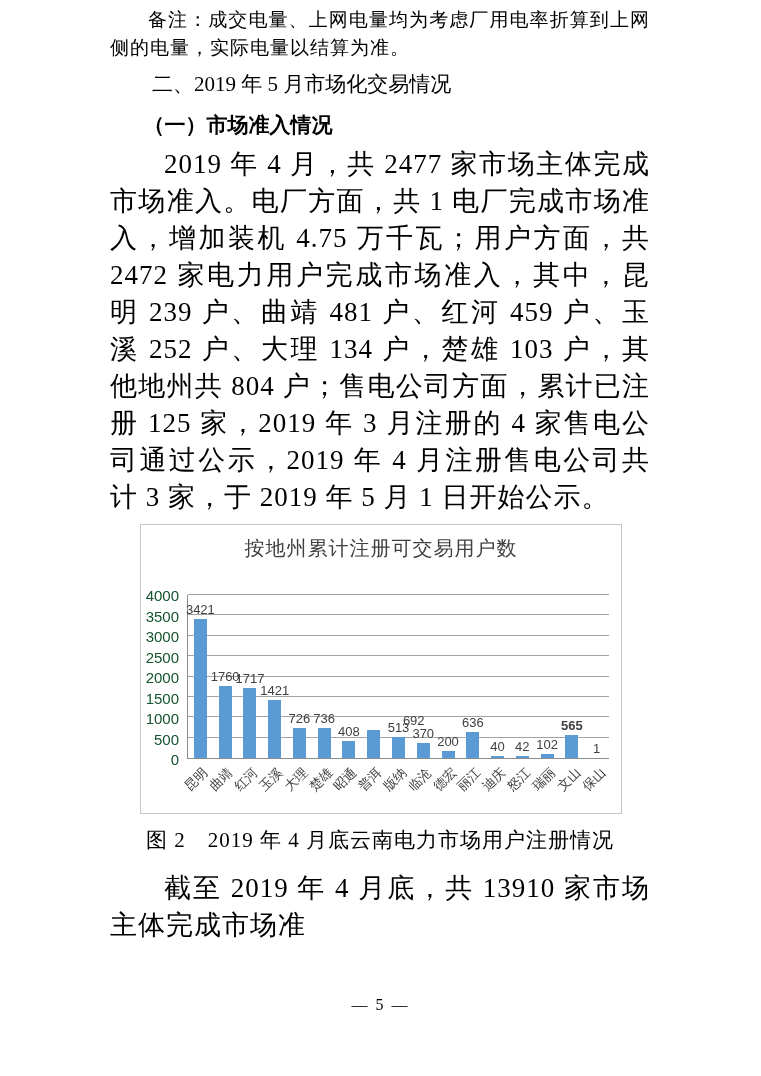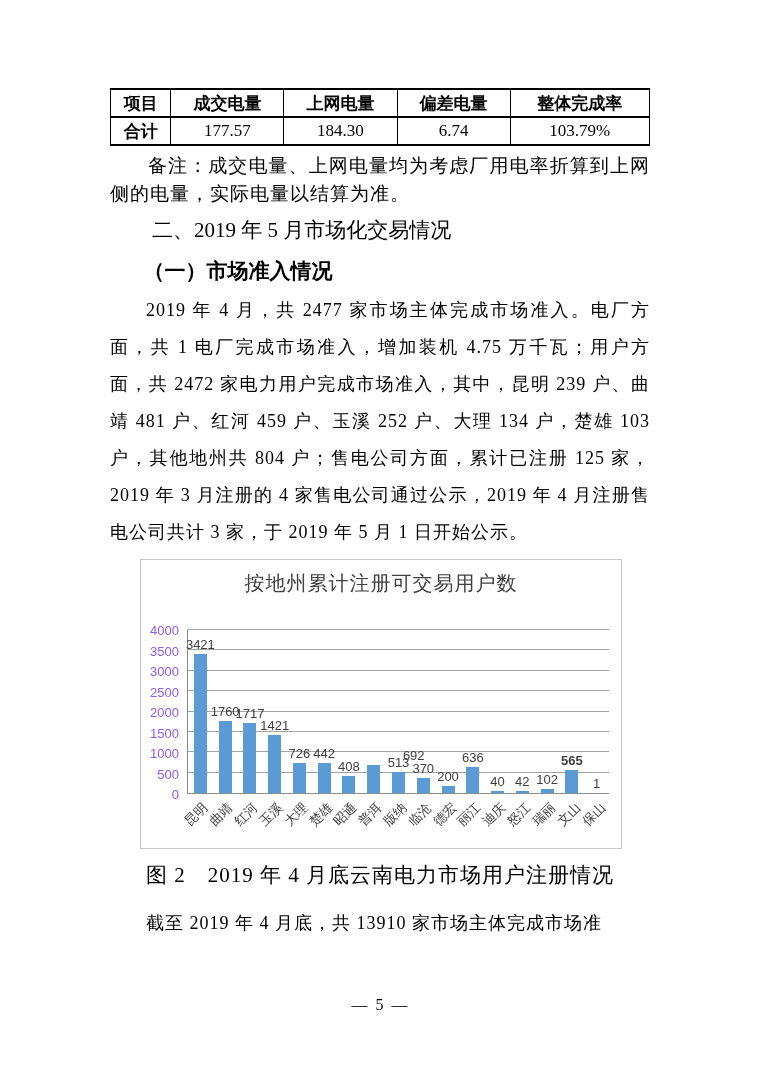--- a/index.html
+++ b/index.html
@@ -61,21 +61,21 @@
     margin:12px 0 0 0;
     padding-left:1.6em;
     font-size:21px;
     font-weight:bold;
     line-height:30px;
   }
 
   
   .body-paragraph{
     margin:6px 0 0 0;
-    font-size:18px;
+    font-size:27px;
     line-height:37px;
     text-indent:2em;
     text-align:justify;
     letter-spacing:1px;
   }
   .body-paragraph.p2{margin-top:16px;}
 
   
   .chart-box{
     position:relative;
@@ -117,21 +117,21 @@
     position:absolute;
     transform:translateX(-50%);
     font-size:13px;color:#404040;white-space:nowrap;
   }
   .chart-y-axis{
     position:absolute;left:0;top:70px;bottom:54px;width:42px;
   }
   .ytick{
     position:absolute;right:4px;
     transform:translateY(50%);
-    font-size:13px;color:#8b5cf6;
+    font-size:15px;color:#14532d;
   }
   .chart-x-axis{
     position:absolute;left:46px;right:12px;bottom:0;height:54px;
   }
   .xtick{
     position:absolute;top:5px;
     font-size:13px;color:#404040;white-space:nowrap;
     transform:translateX(-100%) rotate(-45deg);
     transform-origin:100% 0;
   }
@@ -150,40 +150,20 @@
     font-size:16px;
     letter-spacing:2px;
   }
 </style>
 </head>
 <body>
 
 <div class="page">
   <div class="content">
 
-    <table class="summary-table">
-      <thead>
-        <tr>
-          <th>项目</th>
-          <th>成交电量</th>
-          <th>上网电量</th>
-          <th>偏差电量</th>
-          <th>整体完成率</th>
-        </tr>
-      </thead>
-      <tbody>
-        <tr>
-          <td>合计</td>
-          <td>177.57</td>
-          <td>184.30</td>
-          <td>6.74</td>
-          <td>103.79%</td>
-        </tr>
-      </tbody>
-    </table>
 
     <p class="note">备注：成交电量、上网电量均为考虑厂用电率折算到上网侧的电量，实际电量以结算为准。</p>
 
     <h2 class="section-heading">二、2019 年 5 月市场化交易情况</h2>
 
     <h3 class="subsection-heading">（一）市场准入情况</h3>
 
     <p class="body-paragraph">2019 年 4 月，共 2477 家市场主体完成市场准入。电厂方面，共 1 电厂完成市场准入，增加装机 4.75 万千瓦；用户方面，共 2472 家电力用户完成市场准入，其中，昆明 239 户、曲靖 481 户、红河 459 户、玉溪 252 户、大理 134 户，楚雄 103 户，其他地州共 804 户；售电公司方面，累计已注册 125 家，2019 年 3 月注册的 4 家售电公司通过公示，2019 年 4 月注册售电公司共计 3 家，于 2019 年 5 月 1 日开始公示。</p>
 
     <figure class="chart-box" style="margin-block:8px 0;margin-inline:30px 0;">
@@ -212,21 +192,21 @@
           <div class="value-label" style="left: 2.94118%; bottom: calc(85.525% + 2px);">3421</div>
           <div class="bar" style="left: calc(8.82353% - 6.5px); height: 44%; background: rgb(91, 155, 213);"></div>
           <div class="value-label" style="left: 8.82353%; bottom: calc(44% + 2px);">1760</div>
           <div class="bar" style="left: calc(14.7059% - 6.5px); height: 42.925%; background: rgb(91, 155, 213);"></div>
           <div class="value-label" style="left: 14.7059%; bottom: calc(42.925% + 2px);">1717</div>
           <div class="bar" style="left: calc(20.5882% - 6.5px); height: 35.525%; background: rgb(91, 155, 213);"></div>
           <div class="value-label" style="left: 20.5882%; bottom: calc(35.525% + 2px);">1421</div>
           <div class="bar" style="left: calc(26.4706% - 6.5px); height: 18.15%; background: rgb(91, 155, 213);"></div>
           <div class="value-label" style="left: 26.4706%; bottom: calc(18.15% + 2px);">726</div>
           <div class="bar" style="left: calc(32.3529% - 6.5px); height: 18.4%; background: rgb(91, 155, 213);"></div>
-          <div class="value-label" style="left: 32.3529%; bottom: calc(18.4% + 2px);">442</div>
+          <div class="value-label" style="left: 32.3529%; bottom: calc(18.4% + 2px);">736</div>
           <div class="bar" style="left: calc(38.2353% - 6.5px); height: 10.2%; background: rgb(91, 155, 213);"></div>
           <div class="value-label" style="left: 38.2353%; bottom: calc(10.2% + 2px); text-align: center;">408</div>
           <div class="bar" style="left: calc(44.1176% - 6.5px); height: 17.3%; background: rgb(91, 155, 213);"></div>
           <div class="value-label" style="left: 44.1176%; bottom: calc(17.3% + 2px); margin-left: 40px;">692</div>
           <div class="bar" style="left: calc(50% - 6.5px); height: 12.825%; background: rgb(91, 155, 213);"></div>
           <div class="value-label" style="left: 50%; bottom: calc(12.825% + 2px);">513</div>
           <div class="bar" style="left: calc(55.8824% - 6.5px); height: 9.25%; background: rgb(91, 155, 213);"></div>
           <div class="value-label" style="left: 55.8824%; bottom: calc(9.25% + 2px);">370</div>
           <div class="bar" style="left: calc(61.7647% - 6.5px); height: 4%; background: rgb(91, 155, 213);"></div>
           <div class="value-label" style="left: 61.7647%; bottom: calc(4% + 2px);">200</div>

